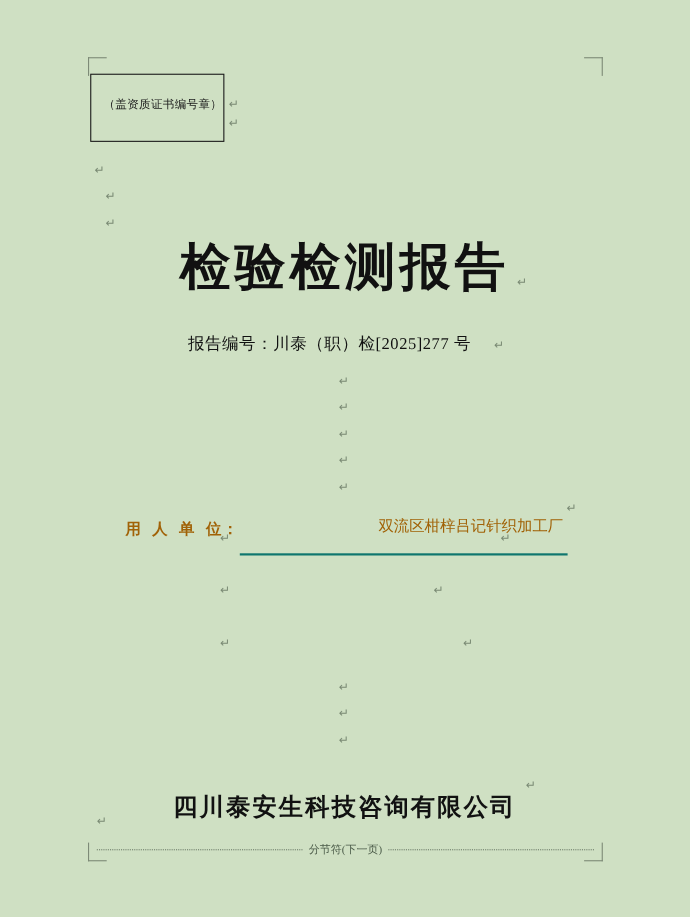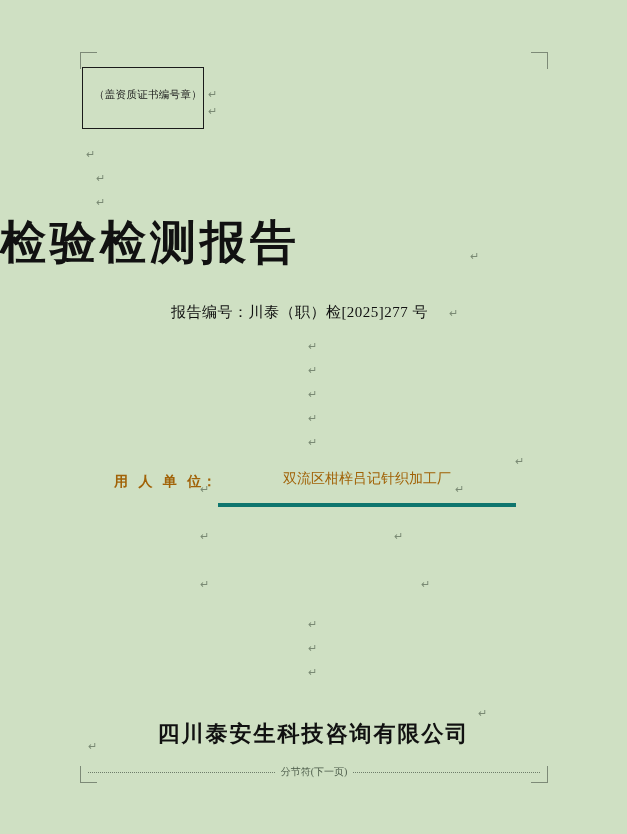--- a/index.html
+++ b/index.html
@@ -60,20 +60,21 @@
     color: #7a8a74;
     font-size: 11px;
     font-family: "Liberation Sans", sans-serif;
   }
 
   .main-title {
     position: absolute;
     left: 0;
     top: 212px;
     width: 627px;
+    text-align: center;
     font-size: 46px;
     font-weight: bold;
     letter-spacing: 4px;
     color: #111;
     font-family: "Liberation Serif", serif;
   }
 
   .report-no {
     position: absolute;
     left: 0;
@@ -103,22 +104,22 @@
     font-family: Liberation Mono, monospace;
   }
   .info-table td.label {
     width: 104px;
     font-weight: bold;
     letter-spacing: 1px;
     padding-left: 6px;
     white-space: nowrap;
   }
   .info-table td.value {
-    border-bottom: 4px solid #0f766e;
-    text-align: center;
+    border-bottom: 2px solid #0f766e;
+    text-align: right;
     padding: 0 4px 3px 4px;
   }
 
   .company {
     position: absolute;
     left: 0;
     top: 719px;
     width: 627px;
     text-align: center;
     font-size: 22px;

